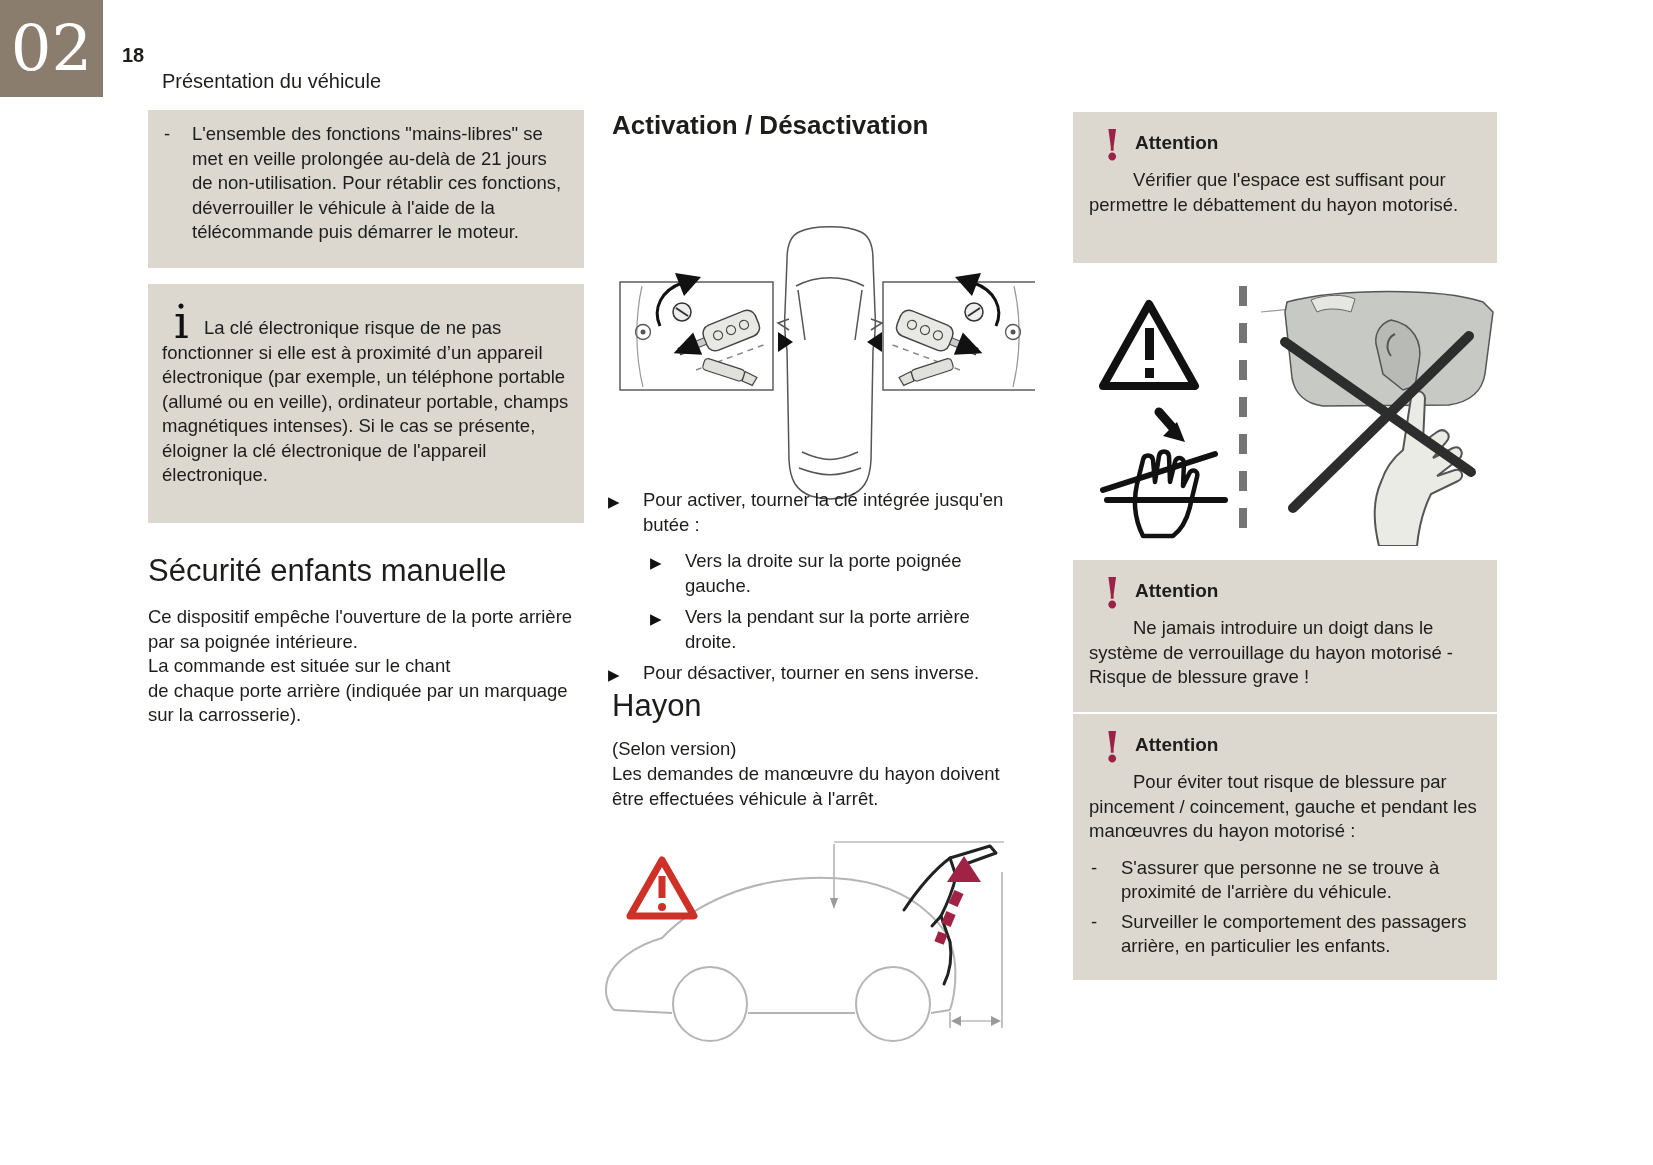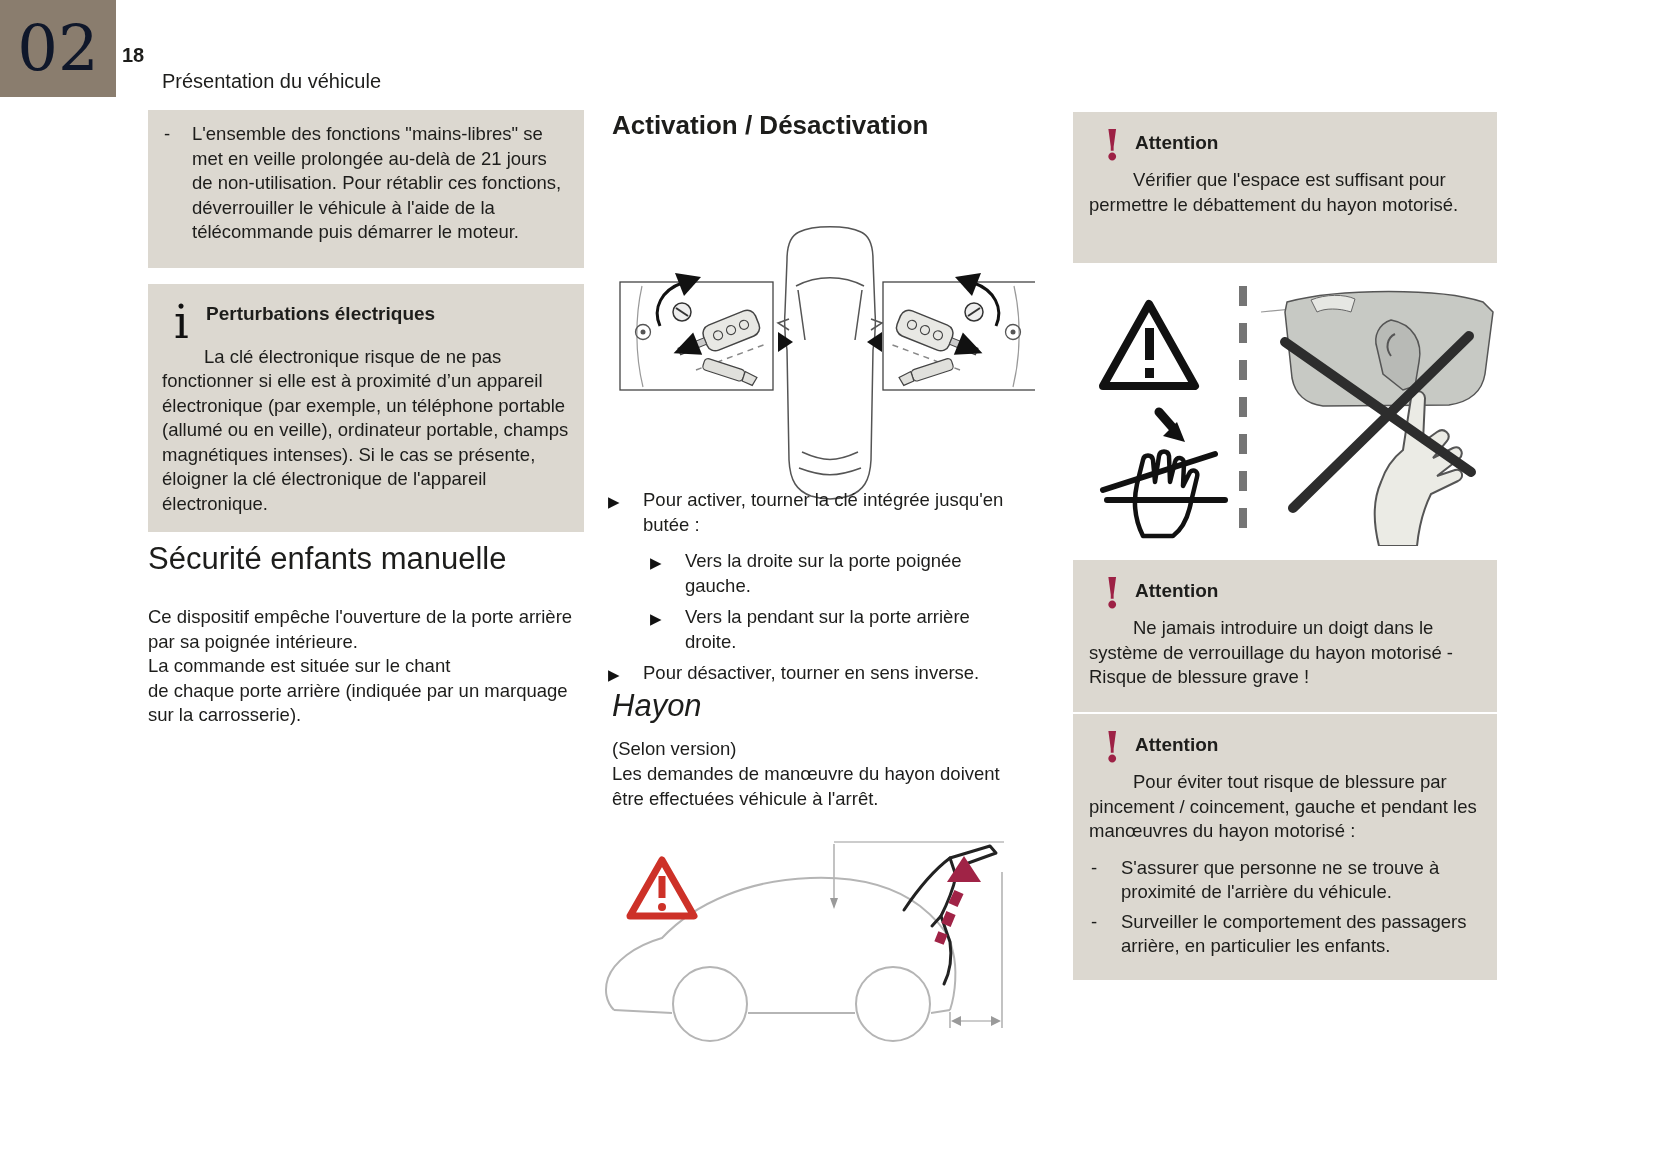--- a/index.html
+++ b/index.html
@@ -2,54 +2,54 @@
 <html><head>
 <meta charset="utf-8">
 <style>
   * { margin:0; padding:0; box-sizing:border-box; }
   html,body { background:#fff; }
   body { width:1653px; height:1165px; position:relative;
          font-family:"Liberation Sans", sans-serif; color:#1d1d1b; }
   .page { position:absolute; inset:0; overflow:hidden; }
 
   
-  .badge { position:absolute; left:0; top:0; width:116px; height:97px; background:#8a7d6e;
-           color:#0f172a; display:flex; align-items:center; justify-content:center;
+  .badge { position:absolute; left:0; top:0; width:103px; height:97px; background:#8a7d6e;
+           color:#ffffff; display:flex; align-items:center; justify-content:center;
            font-family:"DejaVu Serif", serif; font-size:64px; font-weight:400; }
   .pageno { position:absolute; left:122px; top:44px; font-size:20px; font-weight:700; }
   .chaptitle { position:absolute; left:122px; top:70px; font-size:20px;margin-left:40px; }
 
   
   .body-text { font-size:18.5px; line-height:24.5px; }
   .panel { background:#dcd8d0; }
 
   
   #note-box { position:absolute; left:148px; top:110px; width:436px; min-height:158px; padding:12px 12px 16px 14px; }
   .dash-row { display:flex; }
   .dash-row .dash { width:30px; flex:none; padding-left:2px; }
   .dash-row .dtext { flex:1; }
 
   #info-box { position:absolute; left:148px; top:284px; width:436px; min-height:239px; padding:14px 14px 16px; }
   .info-icon { position:absolute; left:26px; top:16px; font-family:"DejaVu Serif", serif;
                font-size:46px; line-height:44px; color:#111; }
   .info-title { margin-left:44px; font-size:19px; font-weight:700; padding-top:4px; }
   .info-body { margin-top:18px; text-indent:42px; }
 
-  #sec-title { position:absolute; left:148px; top:541px; font-size:31px; font-weight:400; }
+  #sec-title { position:absolute; left:148px; top:553px; font-size:31px; font-weight:400; }
   #sec-body  { position:absolute; left:148px; top:605px; width:442px; white-space:pre-line; }
 
   
   #mid-title { position:absolute; left:612px; top:110px; font-size:26px; font-weight:700; }
   #childlock-diagram { position:absolute; left:612px; top:222px; }
   #mid-bullets { position:absolute; left:608px; top:488px; width:400px; }
   .b { display:flex; margin-bottom:7px; }
   .b .tri { width:35px; flex:none; font-size:15px; padding-top:2px; color:#111; }
   .b.l2 { margin-left:42px; width:358px; }
   .b.gap { margin-top:12px; }
-  #hayon-title { position:absolute; left:612px; top:688px; font-size:31px; font-weight:400;font-style:italic; }
+  #hayon-title { position:absolute; left:612px; top:688px; font-size:31px; font-weight:400; }
   #selon { position:absolute; left:612px; top:737px; }
   #hayon-body { position:absolute; left:612px; top:762px; width:400px; }
   #hayon-diagram { position:absolute; left:598px; top:814px; }
 
   
   .warn-box { position:absolute; left:1073px; width:424px; padding:14px 16px 16px; }
   #warn1 { top:112px; min-height:151px; }
   #warn2 { top:560px; min-height:152px; }
   #warn3 { top:714px; min-height:250px; }
   .warn-head { position:relative; min-height:36px; }
@@ -75,21 +75,20 @@
 
   <div id="note-box" class="panel body-text">
     <div class="dash-row">
       <span class="dash">-</span>
       <span class="dtext">L'ensemble des fonctions "mains-libres" se met en veille prolongée au-delà de 21 jours de non-utilisation. Pour rétablir ces fonctions, déverrouiller le véhicule à l'aide de la télécommande puis démarrer le moteur.</span>
     </div>
   </div>
 
   <div id="info-box" class="panel body-text">
     <span class="info-icon">i</span>
-    <div class="info-title">Perturbations électriques</div>
     <div class="info-body">La clé électronique risque de ne pas fonctionner si elle est à proximité d’un appareil électronique (par exemple, un téléphone portable (allumé ou en veille), ordinateur portable, champs magnétiques intenses). Si le cas se présente, éloigner la clé électronique de l'appareil électronique.</div>
   </div>
 
   <h2 id="sec-title">Sécurité enfants manuelle</h2>
   <div id="sec-body" class="body-text">Ce dispositif empêche l'ouverture de la porte arrière par sa poignée intérieure.
 La commande est située sur le chant
 de chaque porte arrière (indiquée par un marquage sur la carrosserie).</div>
 
   <h3 id="mid-title">Activation / Désactivation</h3>
 

